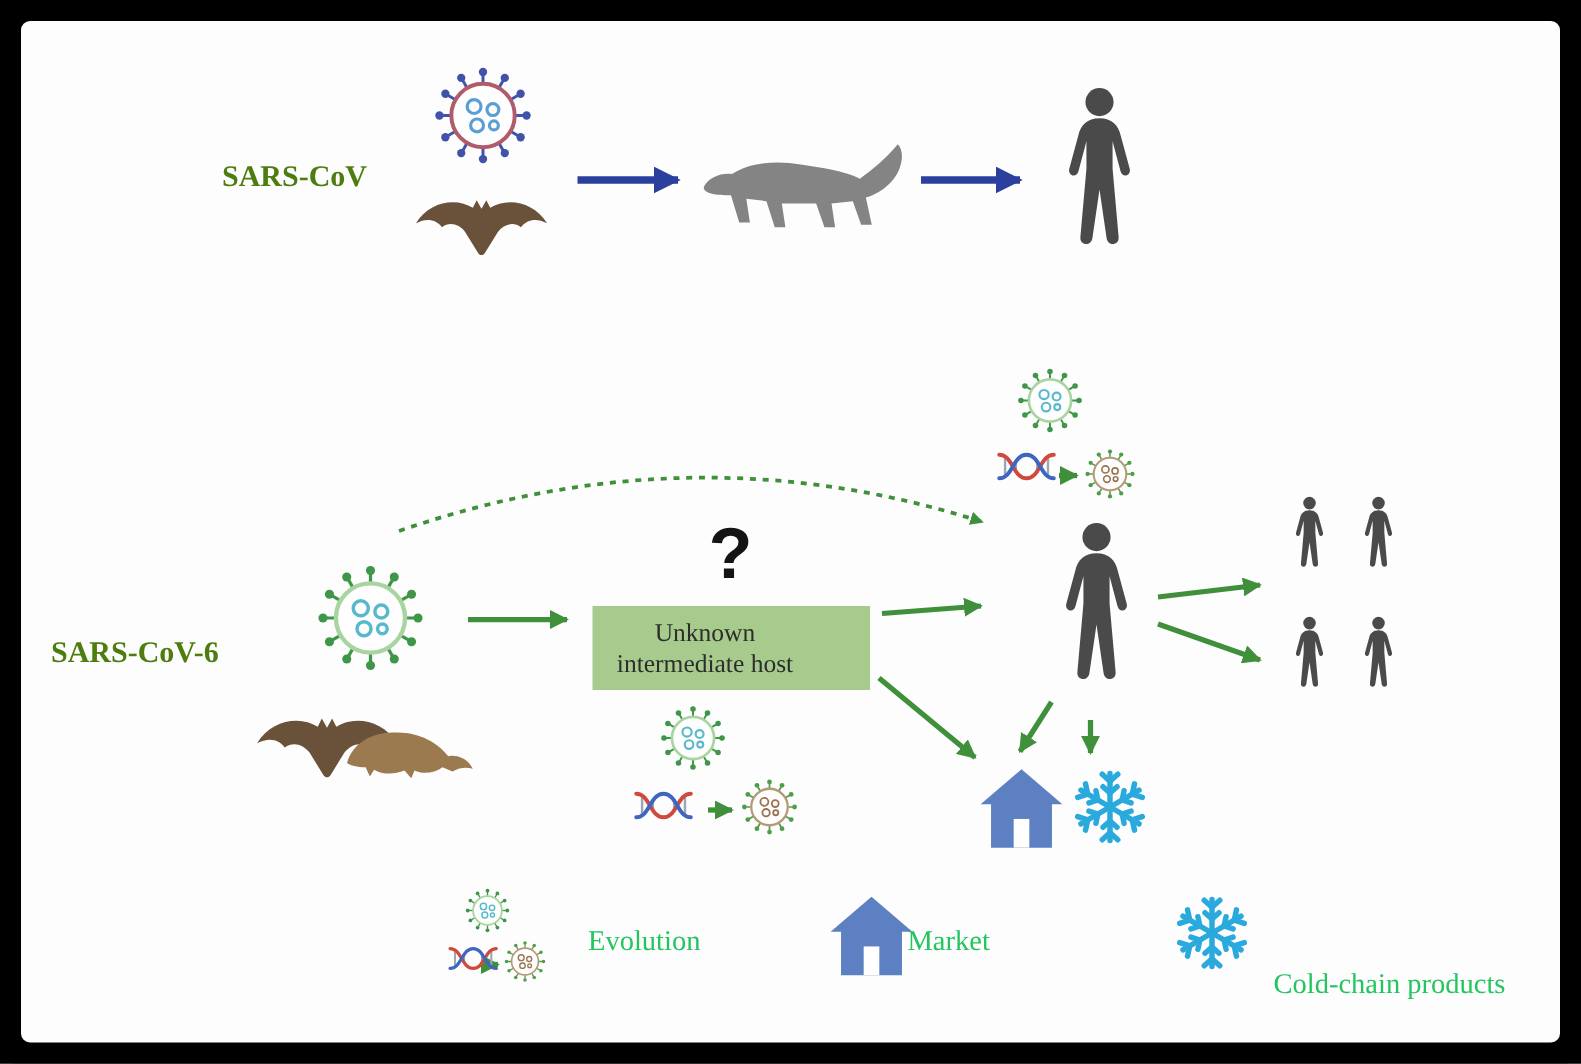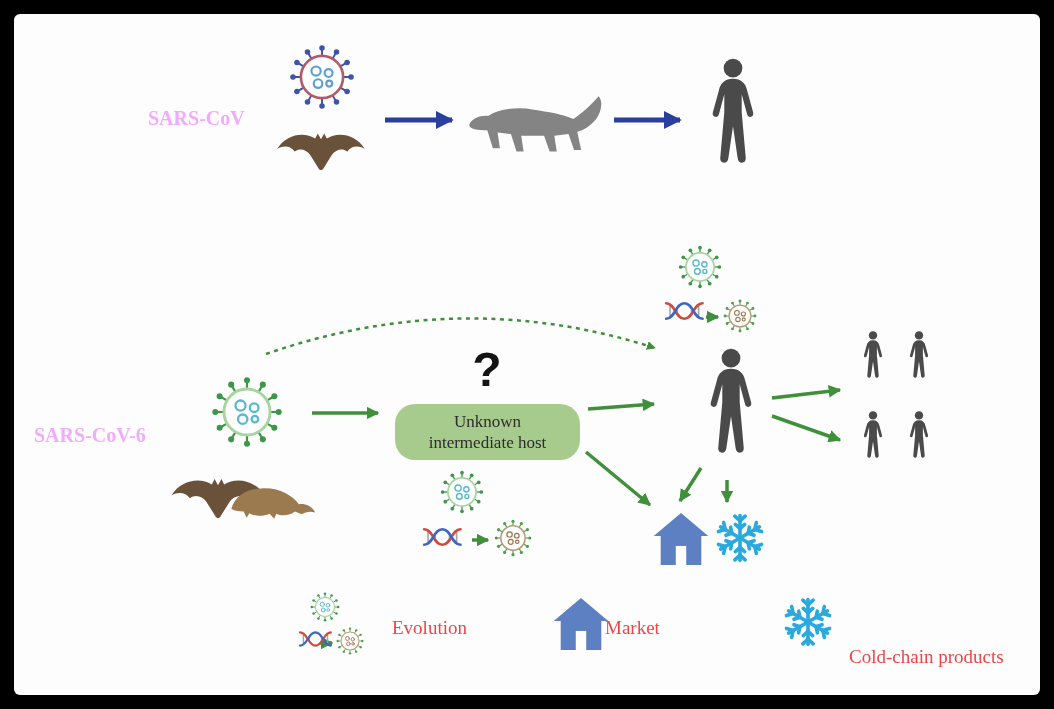--- a/index.html
+++ b/index.html
@@ -1,24 +1,24 @@
 <!DOCTYPE html>
 <html><head>
 <meta charset="utf-8">
 <style>
   html,body{margin:0;padding:0;background:#000;}
   #frame{position:relative;width:1054px;height:709px;background:#000;border-radius:10px;overflow:hidden;
          font-family:"Liberation Serif",serif;}
   #canvas{position:absolute;left:14px;top:14px;width:1026px;height:681px;background:#fdfdfd;border-radius:6px;}
   .abs{position:absolute;}
   #arrows{position:absolute;left:0;top:0;pointer-events:none;}
-  .rowlabel{position:absolute;font-weight:bold;font-size:20px;color:#f0abfc;font-family:"Liberation Serif",serif;text-align:right;}
-  .legendlabel{position:absolute;font-size:19px;color:#ef4444;font-family:"Liberation Serif",serif;}
+  .rowlabel{position:absolute;font-weight:bold;font-size:20px;color:#4d7c0f;font-family:"Liberation Serif",serif;text-align:right;}
+  .legendlabel{position:absolute;font-size:19px;color:#22c55e;font-family:"Liberation Serif",serif;}
   #ihbox{position:absolute;left:395px;top:404px;width:185px;height:56px;background:#a6cb8c;
-         display:flex;align-items:center;justify-content:center;border-radius:20px;}
+         display:flex;align-items:center;}
   #ihbox span{width:150px;text-align:center;font-size:17px;line-height:1.25;color:#2d2d2d;}
   #qmark{position:absolute;left:452px;top:342px;width:70px;text-align:center;
          font-family:"Liberation Sans",sans-serif;font-weight:bold;font-size:48px;color:#141414;}
   
   .virus-blue   { --spike:#4053a8; --ring:#b05a6a; --inner:#5a9fd4; }
   .virus-green  { --spike:#3f9648; --ring:#a8d4a0; --inner:#57b9cb; }
   .virus-evolved{ --spike:#4f9d4a; --ring:#b59a78; --inner:#9b7350; }
   .sil  {color:#4a4a4a;}
   .bat  {color:#6a513a;}
   .civet{color:#848484;}

